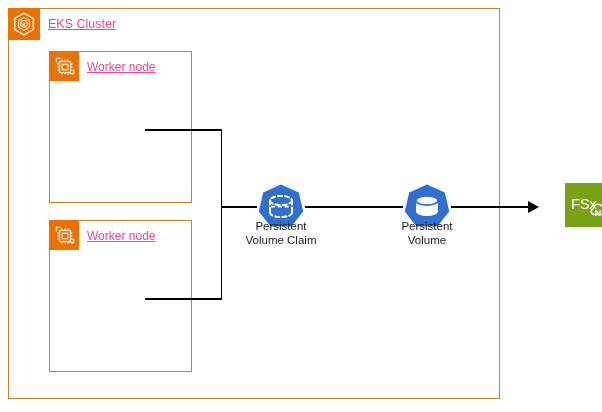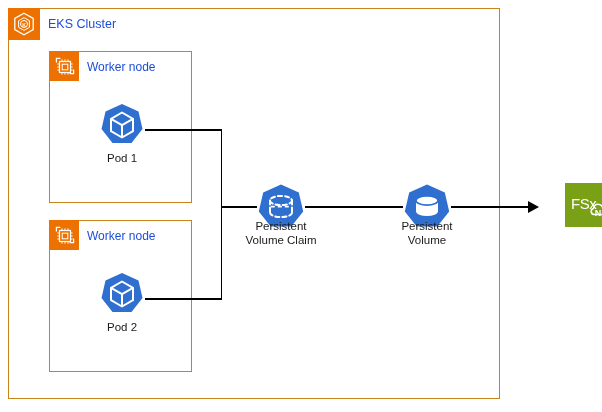--- a/index.html
+++ b/index.html
@@ -23,22 +23,23 @@
   .badge{
     position:absolute;width:30px;height:30px;background:#ed7100;
     box-sizing:border-box;display:flex;align-items:center;justify-content:center;
   }
   #eks-badge{left:8px;top:8px;width:32px;height:32px;}
   #worker-node-1-badge{left:49px;top:51px;}
   #worker-node-2-badge{left:49px;top:220px;}
 
   
   .group-title{
-    position:absolute;font-size:12px;color:#1d4ed8;white-space:nowrap;
+    position:absolute;font-size:12px;color:#ec4899;white-space:nowrap;
     line-height:1;
+    text-decoration:underline;
   }
   #eks-title{left:48px;top:18px;font-size:12.5px;}
   #worker-node-1-title{left:87px;top:61px;}
   #worker-node-2-title{left:87px;top:230px;}
 
   
   .k8s-node{position:absolute;}
   .k8s-node .glyph{display:block;}
   .node-label{
     position:absolute;width:160px;left:50%;margin-left:-80px;
@@ -109,31 +110,20 @@
         <line x1="18.5" y1="10" x2="20.6" y2="10"></line>
           <line x1="18.5" y1="13" x2="20.6" y2="13"></line>
           <line x1="18.5" y1="16" x2="20.6" y2="16"></line>
       </g>
       <path d="M4.4 8.4 V4.4 H8.4" fill="none" stroke="#ffffff" stroke-width="1.2"></path>
       <path d="M21.6 15.6 V19.6 H17.6" fill="none" stroke="#ffffff" stroke-width="1.2"></path>
     </svg>
   </div>
   <div class="group-title" id="worker-node-1-title">Worker node</div>
 
-  <div class="k8s-node" id="pod-1-node">
-    <svg class="glyph" width="48" height="48" viewBox="0 0 48 48">
-      <polygon points="24,3 40.5,10.5 44.5,28 33.5,42 14.5,42 3.5,28 7.5,10.5" fill="#2f6fd0"></polygon>
-      <g fill="none" stroke="#ffffff" stroke-width="2" stroke-linejoin="round">
-        <polygon points="24,11.5 35,17.8 35,30.2 24,36.5 13,30.2 13,17.8"></polygon>
-        <polyline points="13,17.8 24,24.1 35,17.8"></polyline>
-        <line x1="24" y1="24.1" x2="24" y2="36.5"></line>
-      </g>
-    </svg>
-    <div class="node-label">Pod 1</div>
-  </div>
 
   <div class="group-box" id="worker-node-2-box"></div>
   <div class="badge" id="worker-node-2-badge">
     <svg width="24" height="24" viewBox="0 0 24 24" aria-hidden="true">
       <rect x="7.5" y="7.5" width="11" height="11" fill="none" stroke="#ffffff" stroke-width="1.2"></rect>
       <rect x="10.2" y="10.2" width="5.6" height="5.6" fill="none" stroke="#ffffff" stroke-width="1"></rect>
       <g stroke="#ffffff" stroke-width="1">
         <line x1="10" y1="5.4" x2="10" y2="7.5"></line>
           <line x1="13" y1="5.4" x2="13" y2="7.5"></line>
           <line x1="16" y1="5.4" x2="16" y2="7.5"></line>
@@ -146,31 +136,20 @@
         <line x1="18.5" y1="10" x2="20.6" y2="10"></line>
           <line x1="18.5" y1="13" x2="20.6" y2="13"></line>
           <line x1="18.5" y1="16" x2="20.6" y2="16"></line>
       </g>
       <path d="M4.4 8.4 V4.4 H8.4" fill="none" stroke="#ffffff" stroke-width="1.2"></path>
       <path d="M21.6 15.6 V19.6 H17.6" fill="none" stroke="#ffffff" stroke-width="1.2"></path>
     </svg>
   </div>
   <div class="group-title" id="worker-node-2-title">Worker node</div>
 
-  <div class="k8s-node" id="pod-2-node">
-    <svg class="glyph" width="48" height="48" viewBox="0 0 48 48">
-      <polygon points="24,3 40.5,10.5 44.5,28 33.5,42 14.5,42 3.5,28 7.5,10.5" fill="#2f6fd0"></polygon>
-      <g fill="none" stroke="#ffffff" stroke-width="2" stroke-linejoin="round">
-        <polygon points="24,11.5 35,17.8 35,30.2 24,36.5 13,30.2 13,17.8"></polygon>
-        <polyline points="13,17.8 24,24.1 35,17.8"></polyline>
-        <line x1="24" y1="24.1" x2="24" y2="36.5"></line>
-      </g>
-    </svg>
-    <div class="node-label">Pod 2</div>
-  </div>
 
   <div class="k8s-node" id="pvc-node">
     <svg class="glyph" width="52" height="52" viewBox="0 0 52 52">
       <polygon points="26,3.5 43.8,11.6 48.2,30.4 36.3,45.5 15.7,45.5 3.8,30.4 8.2,11.6" fill="#2f6fd0"></polygon>
       <g fill="none" stroke="#ffffff" stroke-width="2" stroke-dasharray="4 3" stroke-linecap="round">
         <ellipse cx="26" cy="19.5" rx="11" ry="4.6"></ellipse>
         <path d="M15 19.5 V31.5"></path>
         <path d="M37 19.5 V31.5"></path>
         <path d="M15 31.5 a11 4.6 0 0 0 22 0"></path>
       </g>

